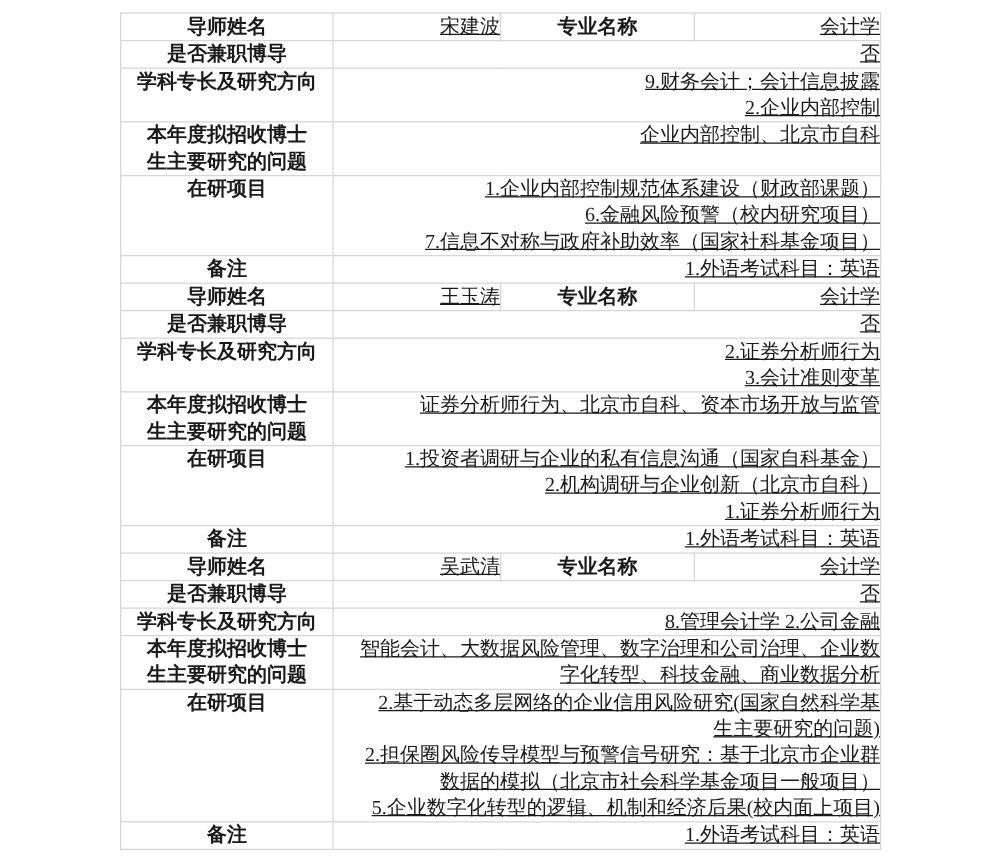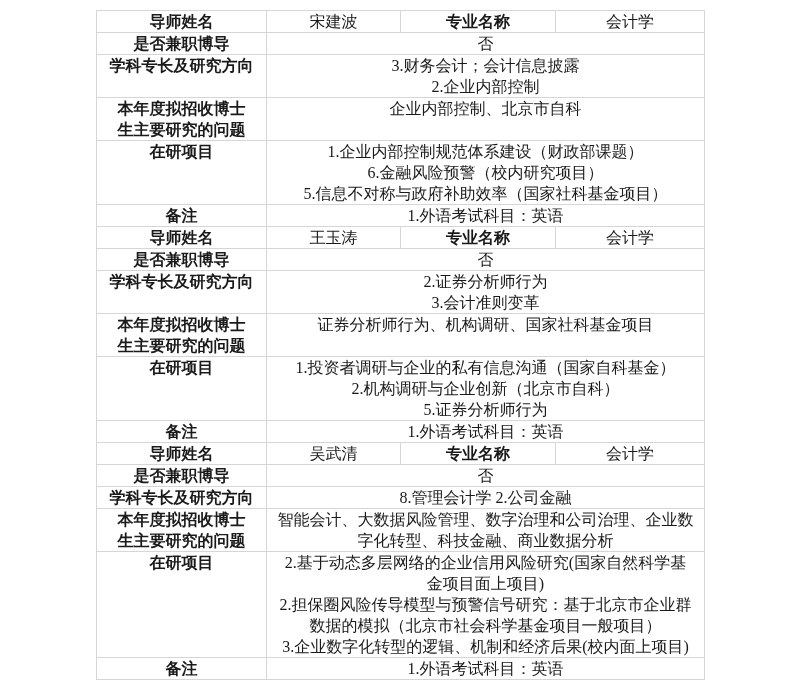--- a/index.html
+++ b/index.html
@@ -32,23 +32,24 @@
     line-height: 21px;
     color: #1a1a1a;
     padding: 0;
     overflow: hidden;
   }
   td.lbl {
     text-align: center;
     font-weight: 700;
   }
   td.val {
-    text-align: center;
+    text-align: right;
     padding-left: 7px;
     padding-right: 4px;
+    text-decoration: underline;
   }
   .line {
     white-space: nowrap;
   }
 </style>
 </head>
 <body>
 
 <div class="page">
   <table class="doc-table">
@@ -66,39 +67,39 @@
         <td class="lbl">专业名称</td>
         <td class="val">会计学</td>
       </tr>
       <tr>
         <td class="lbl">是否兼职博导</td>
         <td class="val" colspan="3">否</td>
       </tr>
       <tr>
         <td class="lbl">学科专长及研究方向</td>
         <td class="val" colspan="3">
-          <div class="line">3.财务会计；会计信息披露</div>
+          <div class="line">9.财务会计；会计信息披露</div>
           <div class="line">2.企业内部控制</div>
         </td>
       </tr>
       <tr>
         <td class="lbl">
           <div class="line">本年度拟招收博士</div>
           <div class="line">生主要研究的问题</div>
         </td>
         <td class="val" colspan="3">
           <div class="line">企业内部控制、北京市自科</div>
         </td>
       </tr>
       <tr>
         <td class="lbl">在研项目</td>
         <td class="val" colspan="3">
           <div class="line">1.企业内部控制规范体系建设（财政部课题）</div>
           <div class="line">6.金融风险预警（校内研究项目）</div>
-          <div class="line">5.信息不对称与政府补助效率（国家社科基金项目）</div>
+          <div class="line">7.信息不对称与政府补助效率（国家社科基金项目）</div>
         </td>
       </tr>
       <tr>
         <td class="lbl">备注</td>
         <td class="val" colspan="3">1.外语考试科目：英语</td>
       </tr>
     </tbody>
 
     <tbody>
       <tr>
@@ -117,29 +118,29 @@
           <div class="line">2.证券分析师行为</div>
           <div class="line">3.会计准则变革</div>
         </td>
       </tr>
       <tr>
         <td class="lbl">
           <div class="line">本年度拟招收博士</div>
           <div class="line">生主要研究的问题</div>
         </td>
         <td class="val" colspan="3">
-          <div class="line">证券分析师行为、机构调研、国家社科基金项目</div>
+          <div class="line">证券分析师行为、北京市自科、资本市场开放与监管</div>
         </td>
       </tr>
       <tr>
         <td class="lbl">在研项目</td>
         <td class="val" colspan="3">
           <div class="line">1.投资者调研与企业的私有信息沟通（国家自科基金）</div>
           <div class="line">2.机构调研与企业创新（北京市自科）</div>
-          <div class="line">5.证券分析师行为</div>
+          <div class="line">1.证券分析师行为</div>
         </td>
       </tr>
       <tr>
         <td class="lbl">备注</td>
         <td class="val" colspan="3">1.外语考试科目：英语</td>
       </tr>
     </tbody>
 
     <tbody>
       <tr>
@@ -165,24 +166,24 @@
         </td>
         <td class="val" colspan="3">
           <div class="line">智能会计、大数据风险管理、数字治理和公司治理、企业数</div>
           <div class="line">字化转型、科技金融、商业数据分析</div>
         </td>
       </tr>
       <tr>
         <td class="lbl">在研项目</td>
         <td class="val" colspan="3">
           <div class="line">2.基于动态多层网络的企业信用风险研究(国家自然科学基</div>
-          <div class="line">金项目面上项目)</div>
+          <div class="line">生主要研究的问题)</div>
           <div class="line">2.担保圈风险传导模型与预警信号研究：基于北京市企业群</div>
           <div class="line">数据的模拟（北京市社会科学基金项目一般项目）</div>
-          <div class="line">3.企业数字化转型的逻辑、机制和经济后果(校内面上项目)</div>
+          <div class="line">5.企业数字化转型的逻辑、机制和经济后果(校内面上项目)</div>
         </td>
       </tr>
       <tr>
         <td class="lbl">备注</td>
         <td class="val" colspan="3">1.外语考试科目：英语</td>
       </tr>
     </tbody>
   </table>
 </div>
 

